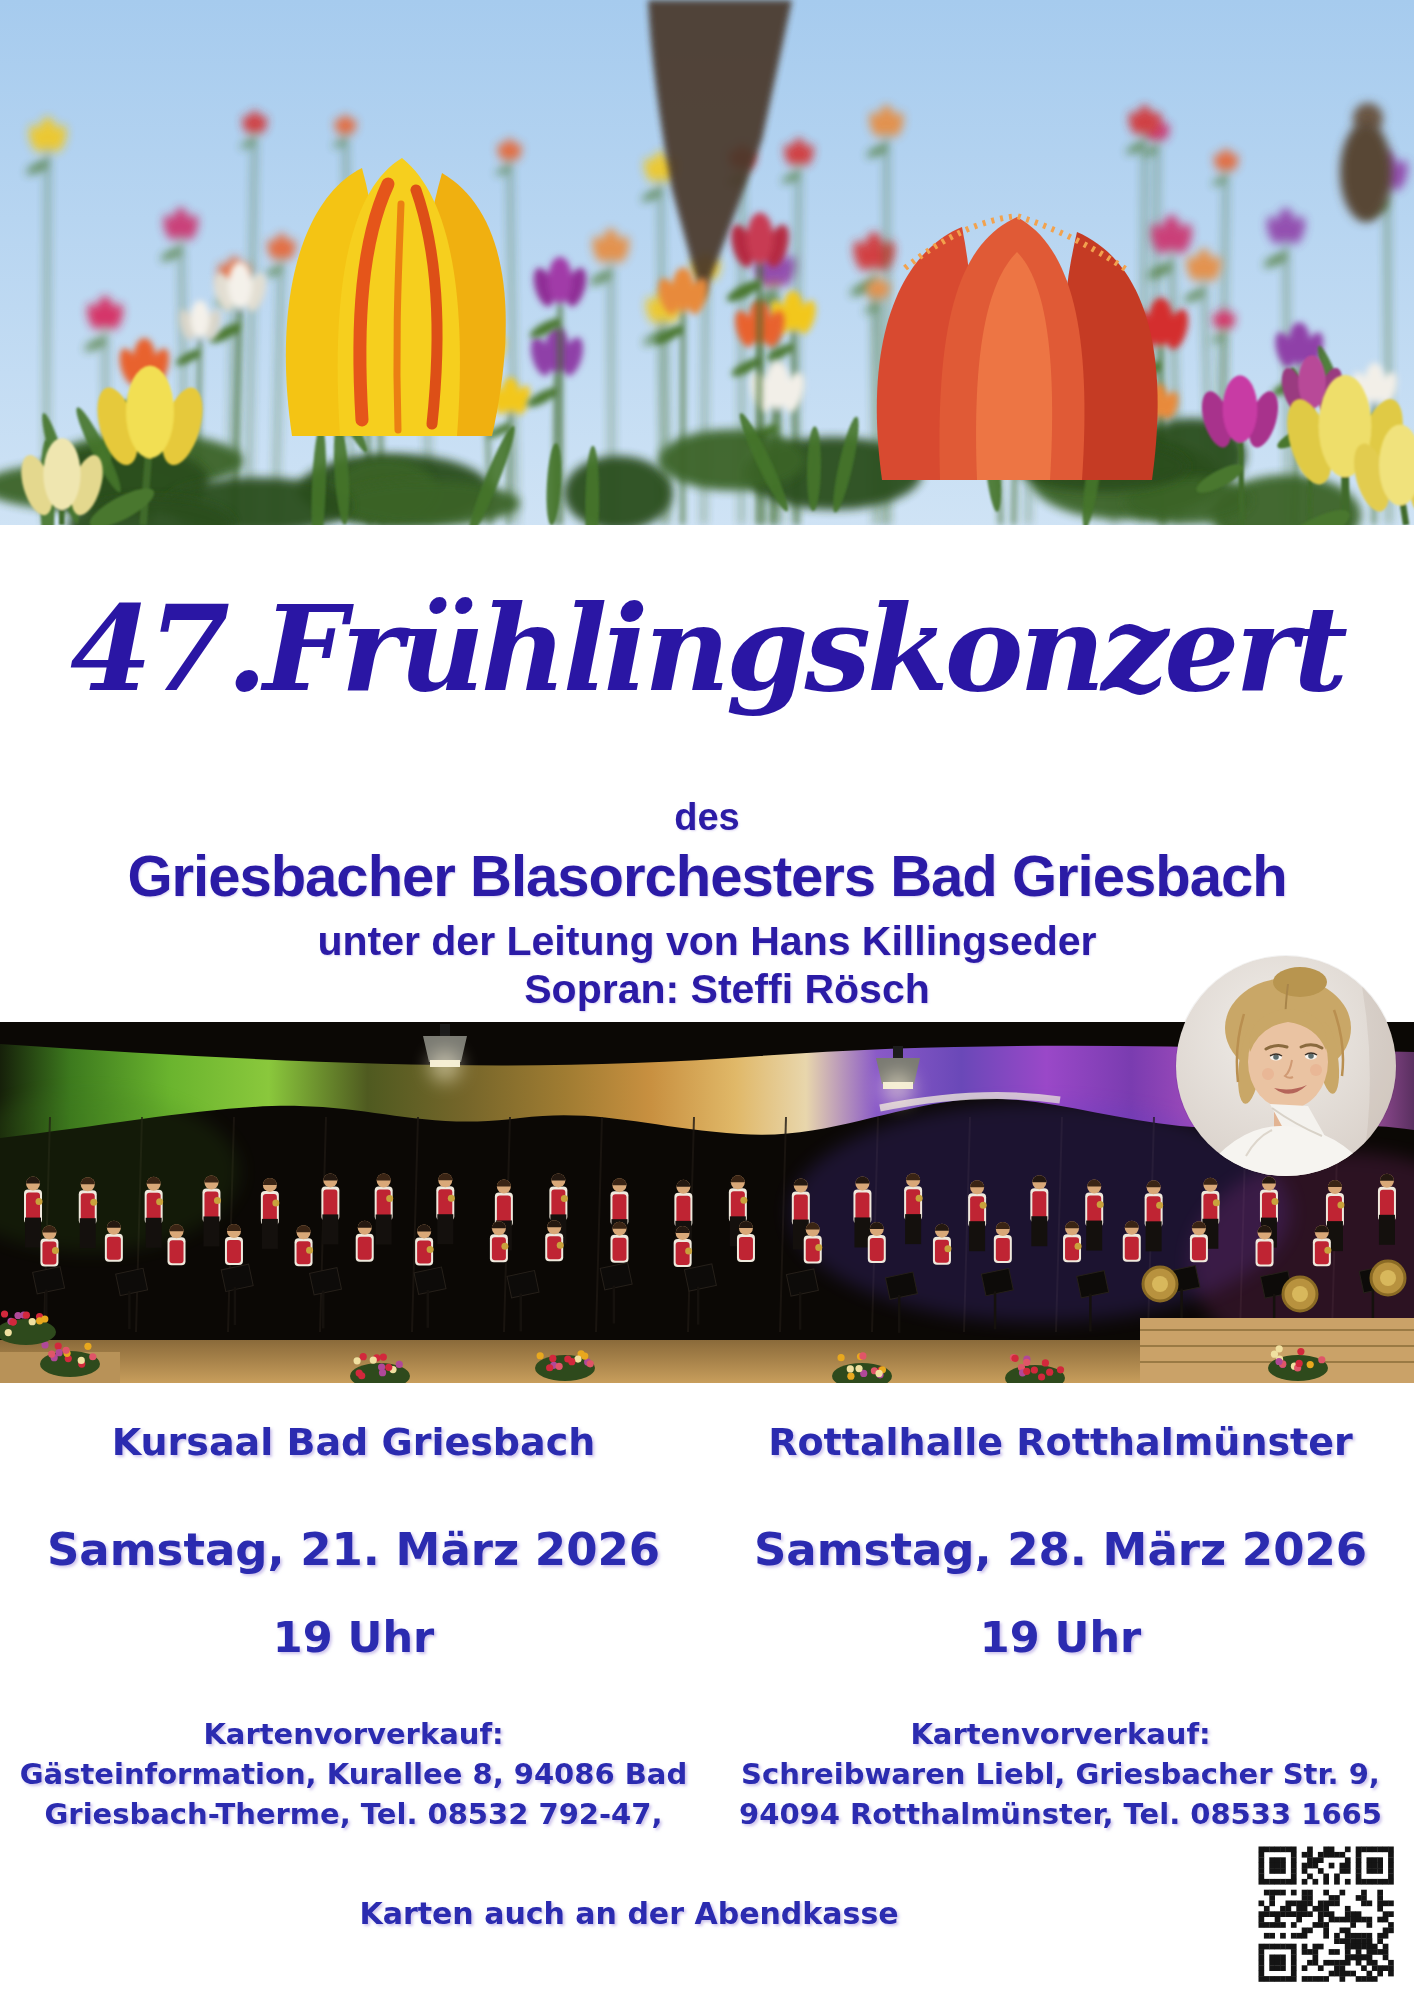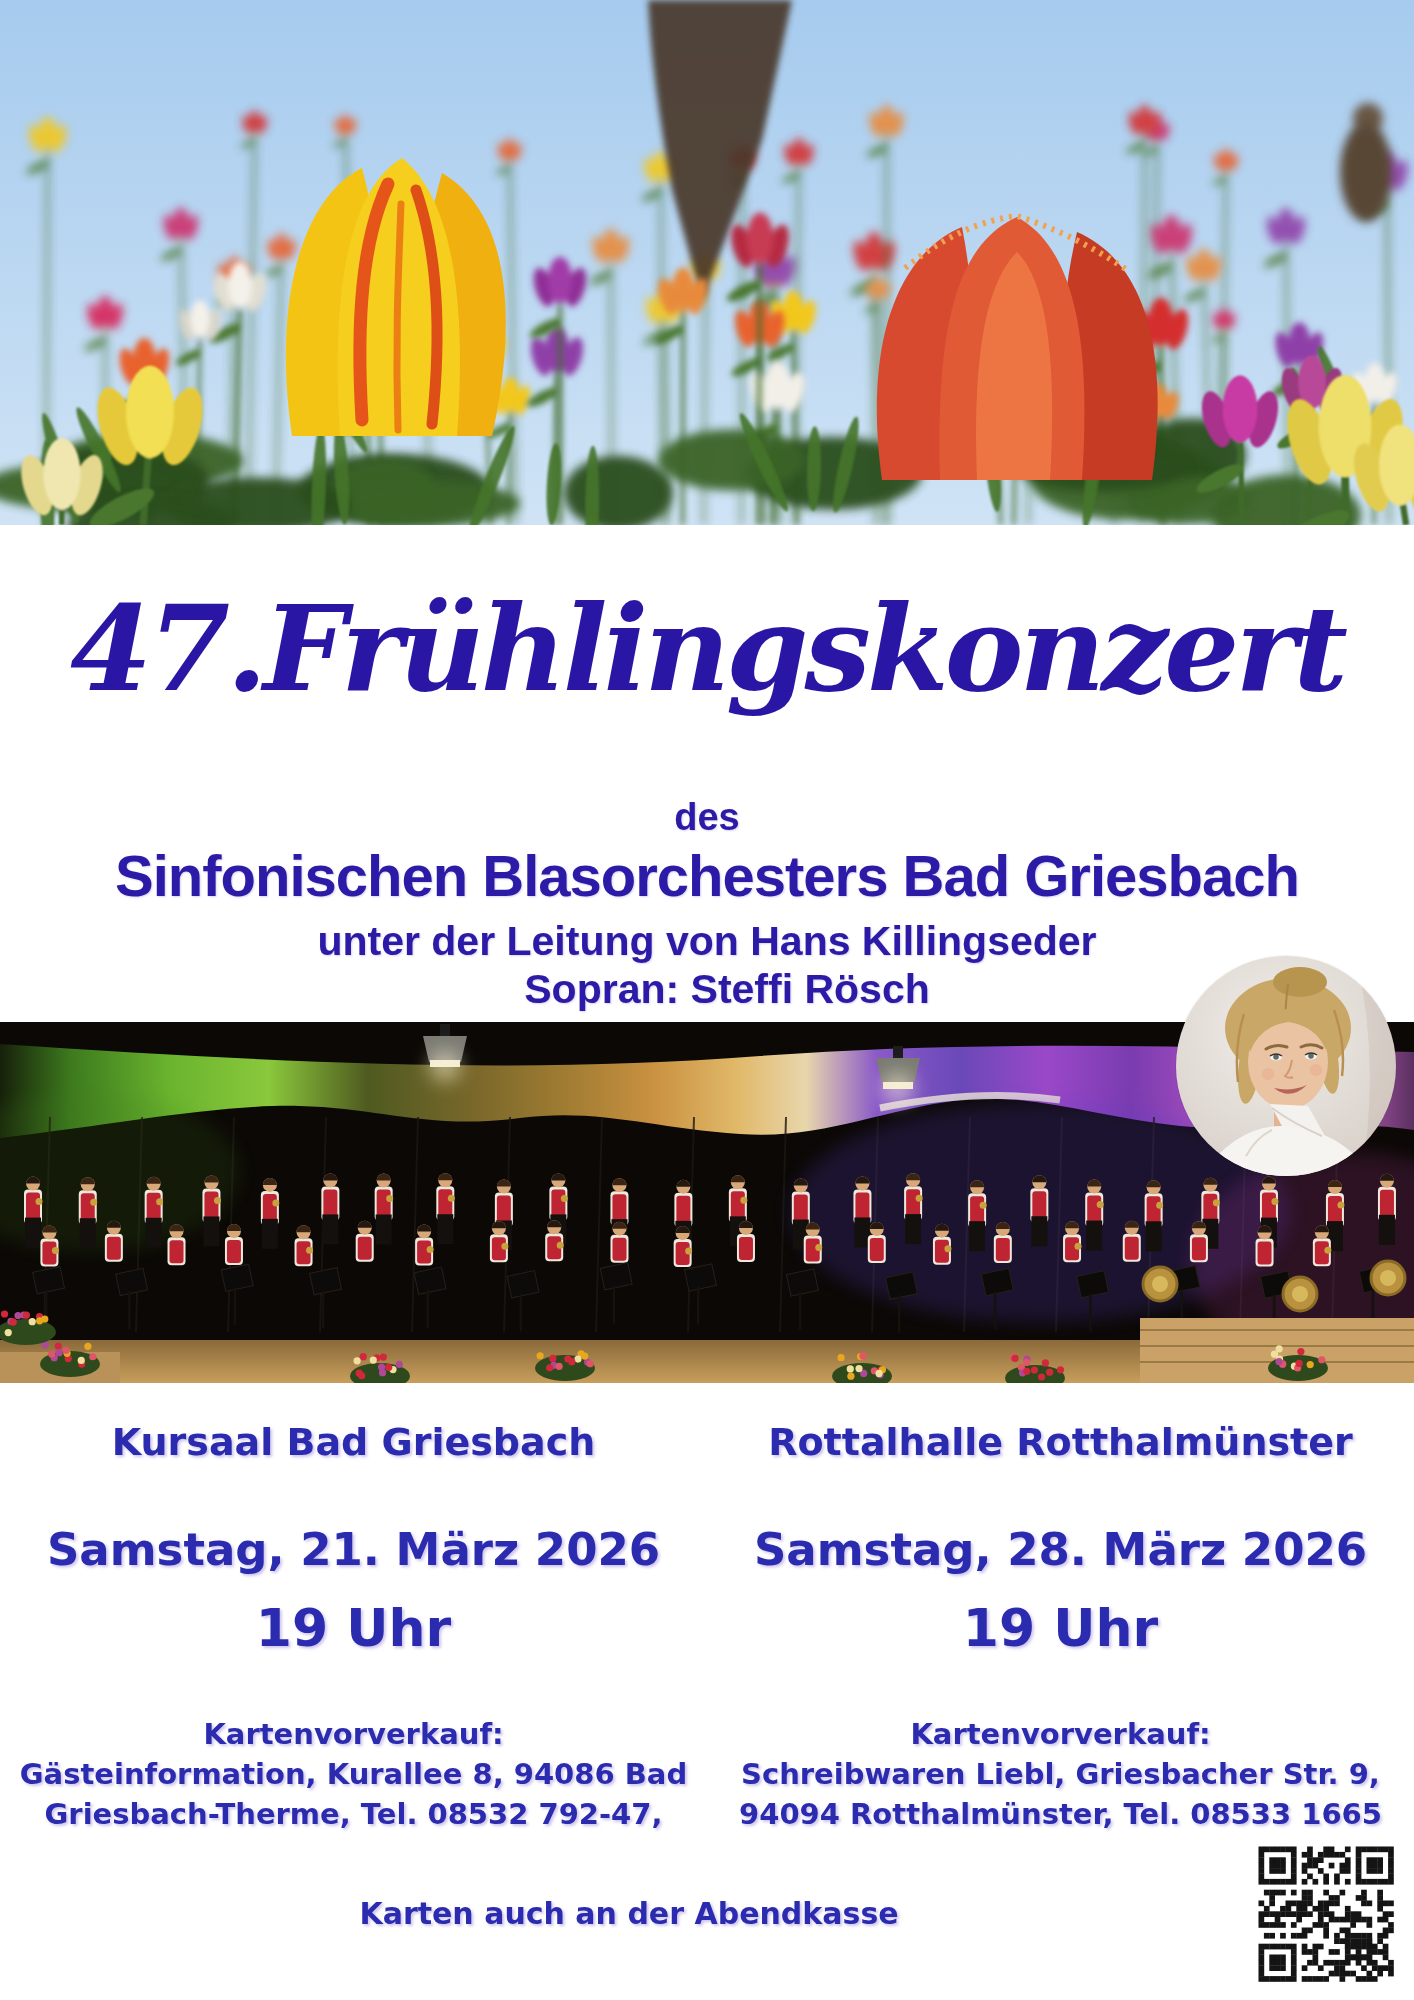--- a/index.html
+++ b/index.html
@@ -24,21 +24,21 @@
   .org{top:842px;font-size:58px;letter-spacing:-1px;}
   .leitung{top:918px;font-size:41px;}
   .sopran{top:966px;font-size:41px;padding-left:40px;}
   
   .event{top:1400px;width:707px;height:460px;text-align:center;color:#2b2bb0;
          font-family:"DejaVu Sans",sans-serif;font-weight:bold;
          text-shadow:2px 2px 3px rgba(160,140,220,.5);}
   .event.left{left:0;} .event.right{left:707px;}
   .venue{position:absolute;top:20px;width:100%;font-size:38px;}
   .date{position:absolute;top:123px;width:100%;font-size:45px;}
-  .time{position:absolute;top:198px;width:100%;font-size:52px;}
+  .time{position:absolute;top:212px;width:100%;font-size:43px;}
   .presale{position:absolute;top:314px;width:100%;font-size:29px;line-height:40px;}
   .footer-note{left:0;top:1896px;width:1258px;text-align:center;color:#2b2bb0;
          font-family:"DejaVu Sans",sans-serif;font-weight:bold;font-size:30px;
          text-shadow:2px 2px 3px rgba(160,140,220,.5);}
   .qr{left:1255px;top:1843px;width:148px;height:148px;background:#fff;}
 </style>
 </head>
 <body>
 
 <div class="poster">
@@ -507,21 +507,21 @@
           <path d="M1152,480 C1172,335 1137,258 1077,232 C1059,307 1057,397 1066,480 Z" fill="#c53b24"></path>
           <path d="M940,480 C935,312 962,242 1017,217 C1072,247 1092,332 1082,480 Z" fill="#e05a36"></path>
           <path d="M977,480 C972,352 987,282 1017,252 C1047,282 1057,362 1050,480 Z" fill="#ee7a46" opacity="0.85"></path>
           <path d="M905,268 Q962,222 1017,216 Q1074,234 1127,270" stroke="#f2a24e" stroke-width="6" fill="none" stroke-dasharray="3 6"></path>
         </g>
       </svg>
   </div>
 
   <div class="abs title">47.Frühlingskonzert</div>
   <div class="abs mid des">des</div>
-  <div class="abs mid org">Sinfonischen Blasorchesters Bad Griesbach</div>
+  <div class="abs mid org">Griesbacher Blasorchesters Bad Griesbach</div>
   <div class="abs mid leitung">unter der Leitung von Hans Killingseder</div>
   <div class="abs mid sopran">Sopran: Steffi Rösch</div>
 
   <div class="abs orchestra-photo">
     <svg id="orch" viewBox="0 0 1414 361" preserveAspectRatio="none">
         <defs>
           <linearGradient id="can" x1="0" y1="0" x2="1" y2="0">
             <stop offset="0" stop-color="#16200a"></stop>
             <stop offset="0.05" stop-color="#3d7a1e"></stop>
             <stop offset="0.12" stop-color="#6ab42e"></stop>

